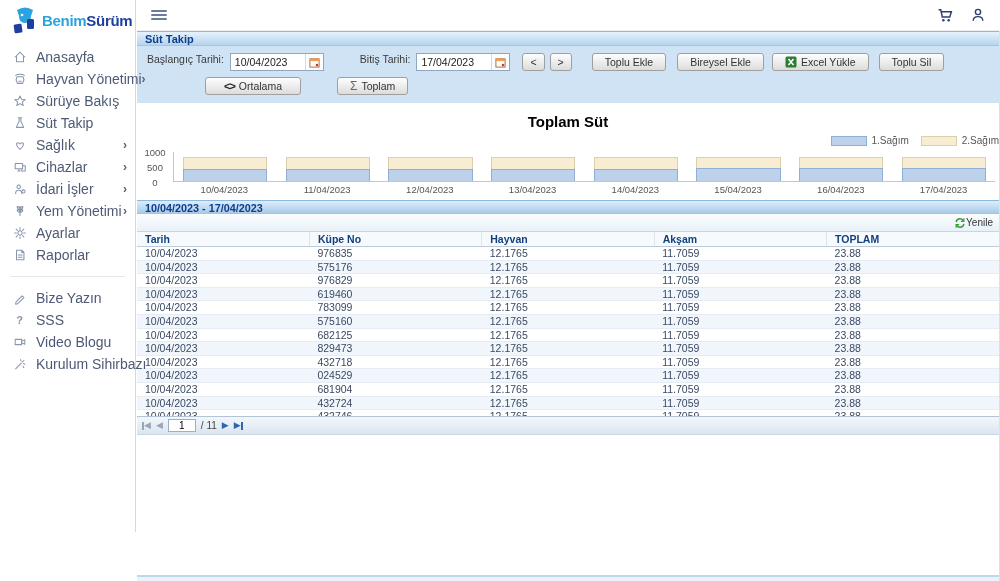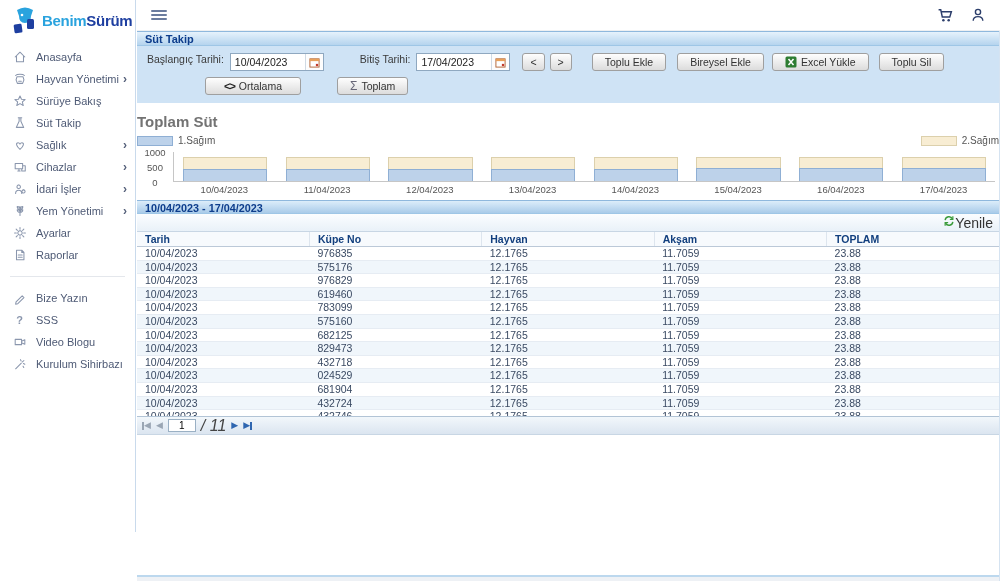--- a/index.html
+++ b/index.html
@@ -9,21 +9,21 @@
   
   .sidebar { position:fixed; left:0; top:0; width:136px; height:532px; background:#fff;
     border-right:1px solid #c9daec; z-index:5; }
   .logo { display:flex; align-items:flex-start; padding:4px 2px 2px 8px; height:40px; }
   .logo-text { font-size:15px; font-weight:bold; margin-top:8px; letter-spacing:-0.3px; }
   .logo-text .b1 { color:#2aa3de; }
   .logo-text .b2 { color:#1e3fa0; }
   .nav { margin-top:6px; }
   .nav-item { display:flex; align-items:center; height:22px; padding:0 8px 0 12px; cursor:pointer; }
   .nav-item .ni-icon { width:15px; height:15px; margin-right:9px; flex:0 0 15px; display:flex; align-items:center; justify-content:center; }
-  .nav-item .ni-label { color:#4e5a75; font-size:11px; flex:1; white-space:nowrap; }
+  .nav-item .ni-label { color:#4e5a75; font-size:14px; flex:1; white-space:nowrap; }
   .nav-item .chev { color:#55607a; font-size:12px; font-weight:bold; }
   .glyph-icon { color:#8a96ad; font-weight:bold; font-size:11px; }
   .side-divider { height:1px; background:#e4e7ec; margin:10px 10px; }
 
   
   .topbar { position:fixed; left:137px; top:0; right:0; height:31px; background:#fff;
     border-bottom:1px solid #eef0f2; display:flex; align-items:center; z-index:4; }
   .hamburger { margin-left:14px; width:16px; cursor:pointer; }
   .hamburger span { display:block; height:2px; background:#6b7c9e; margin:2px 0; border-radius:1px; }
   .top-icons { margin-left:auto; margin-right:14px; display:flex; gap:16px; align-items:center; }
@@ -45,62 +45,62 @@
     background:linear-gradient(#fefefe,#dcdcdc); border:1px solid #9f9f9f; border-radius:3px;
     font-size:10.5px; color:#333; cursor:pointer; white-space:nowrap;
     font-family:"Liberation Sans", sans-serif; }
   .btn-sm { padding:0 7px; min-width:22px; }
   .row2 { margin-top:6px; }
   .angle-glyph { font-weight:bold; color:#222; letter-spacing:-1px; font-size:11px; }
   .sigma-glyph { color:#667; font-size:12px; }
 
   
   .chart-section { background:#fff; padding:6px 0 2px; }
-  .chart-title { text-align:left; font-size:15px; font-weight:bold; color:#737373; margin:4px 0 5px; }
-  .legend { display:flex; justify-content:space-between; gap:12px; margin-bottom:6px; }
+  .chart-title { text-align:center; font-size:15px; font-weight:bold; color:#000000; margin:4px 0 5px; }
+  .legend { display:flex; justify-content:flex-end; gap:12px; margin-bottom:6px; }
   .legend-item { display:flex; align-items:center; gap:5px; font-size:10px; color:#555; }
   .legend-swatch { width:36px; height:10px; border:1px solid #999; }
   .plot-wrap { position:relative; margin:2px 4px 0 6px; padding-left:30px; }
   .yticks { position:absolute; left:0; top:0; width:26px; }
   .ytick { position:absolute; right:2px; width:24px; text-align:center; font-size:9.5px; color:#555;margin-left:40px; }
   .plot-area { height:30px; border-left:1px solid #c6c6c6; border-bottom:1px solid #c6c6c6; display:flex; overflow:hidden; }
   .slot { flex:1; position:relative; }
   .slot::after { content:""; position:absolute; right:0; bottom:-4px; width:1px; height:3px; background:#bbb; }
   .bar { position:absolute; bottom:0; left:9%; width:82%; display:flex; flex-direction:column-reverse; }
   .seg { width:100%; border:1px solid #999; border-bottom:none; }
   .xlabels { display:flex; height:14px; margin-top:2px; }
   .xlabel { flex:1; text-align:center; font-size:9.5px; color:#555; }
 
   
   .section-header { height:14px; line-height:12px; padding:1px 8px; font-weight:bold; color:#0d3d8c;
     background:linear-gradient(#dcedfa,#a9cbe9); border-top:1px solid #8fb8dd; border-bottom:1px solid #9ec6e6; font-size:10.8px; }
   .table-toolbar { height:18px; background:linear-gradient(#fbfdff,#e9f1f8); border-bottom:1px solid #c8d6e4;
     display:flex; align-items:center; justify-content:flex-end; padding:0 6px; }
-  .refresh-btn { display:inline-flex; gap:0; font-size:14px; color:#333;
+  .refresh-btn { display:inline-flex; gap:0; font-size:10px; color:#333;
     background:transparent; border:none; cursor:pointer; font-family:"Liberation Sans", sans-serif; }
   .table-clip { height:184px; overflow:hidden; }
   table.data { width:100%; border-collapse:collapse; table-layout:fixed; }
   table.data th { text-align:left; font-size:10.5px; color:#123f7e; background:#f7fafd;
     border-bottom:1px solid #bcc9d8; border-right:1px solid #dde5ee; padding:1px 8px; height:14px; font-weight:bold; }
   table.data th:last-child { border-right:none; }
   table.data td { font-size:10.5px; color:#3a4a63; padding:0 8px; height:12.6px; line-height:12.6px;
     border-bottom:1px solid #e6ecf3; white-space:nowrap; overflow:hidden; }
   table.data tr:nth-child(even) td { background:#f0f6fb; }
 
   
   .pagination { height:19px; background:linear-gradient(#f2f7fb,#dbe5f0); border-top:1px solid #b2c4d6;
     border-bottom:1px solid #c8d6e4; display:flex; align-items:center; padding-left:5px; gap:5px; }
   .pg-btn { display:inline-flex; align-items:center; cursor:pointer; font-size:9px; line-height:1; }
   .pg-dis { color:#9aa6b4; }
   .pg-en { color:#2f66b0; }
   .pg-bar { display:inline-block; width:2px; height:8px; }
   .pg-bar.dis { background:#9aa6b4; } .pg-bar.en { background:#2f66b0; }
   .page-input { width:28px; height:13px; border:1px solid #9ab0c4; text-align:center; font-size:10px;
     font-family:"Liberation Sans", sans-serif; }
-  .page-total { font-size:16px; color:#444;font-style:italic; }
+  .page-total { font-size:10px; color:#444; }
 
   .empty-rest { flex:1; background:#fff; }
   .bottom-strip { height:6px; background:#eef1f5; border-top:2px solid #bcd8ee; }
 </style>
 </head>
 <body>
 
 <aside class="sidebar">
   <div class="logo">
     <svg width="34" height="34" viewBox="0 0 34 34">

